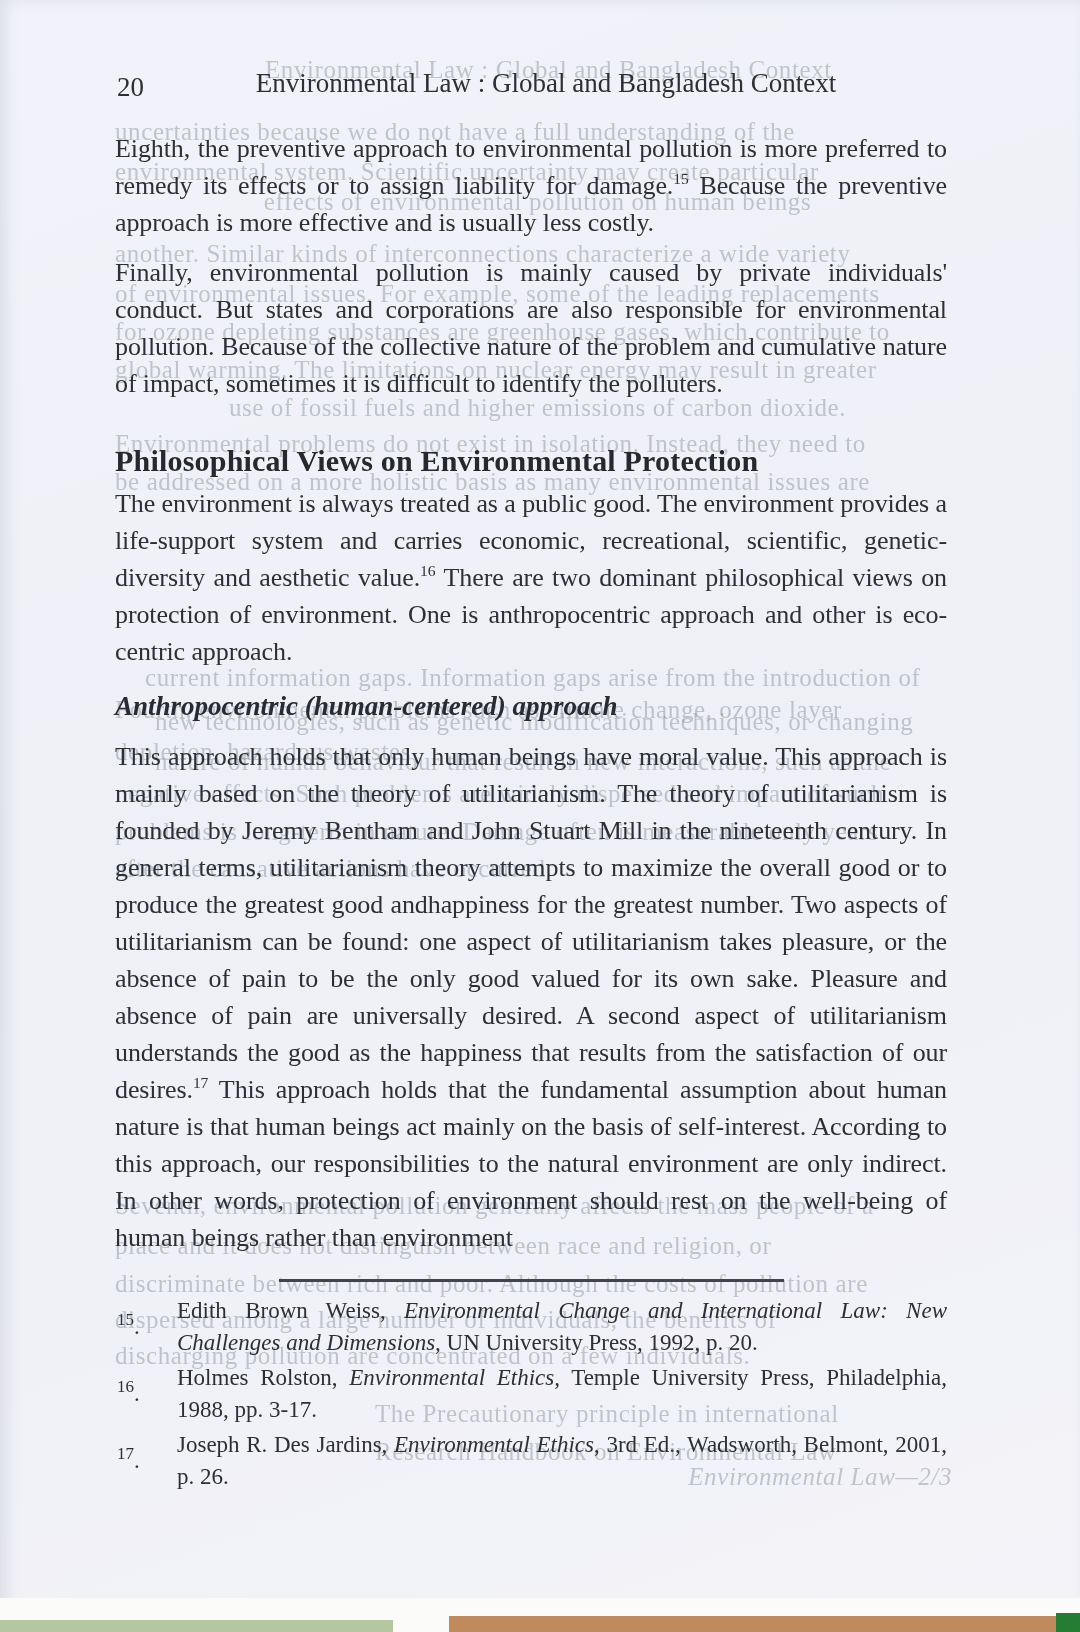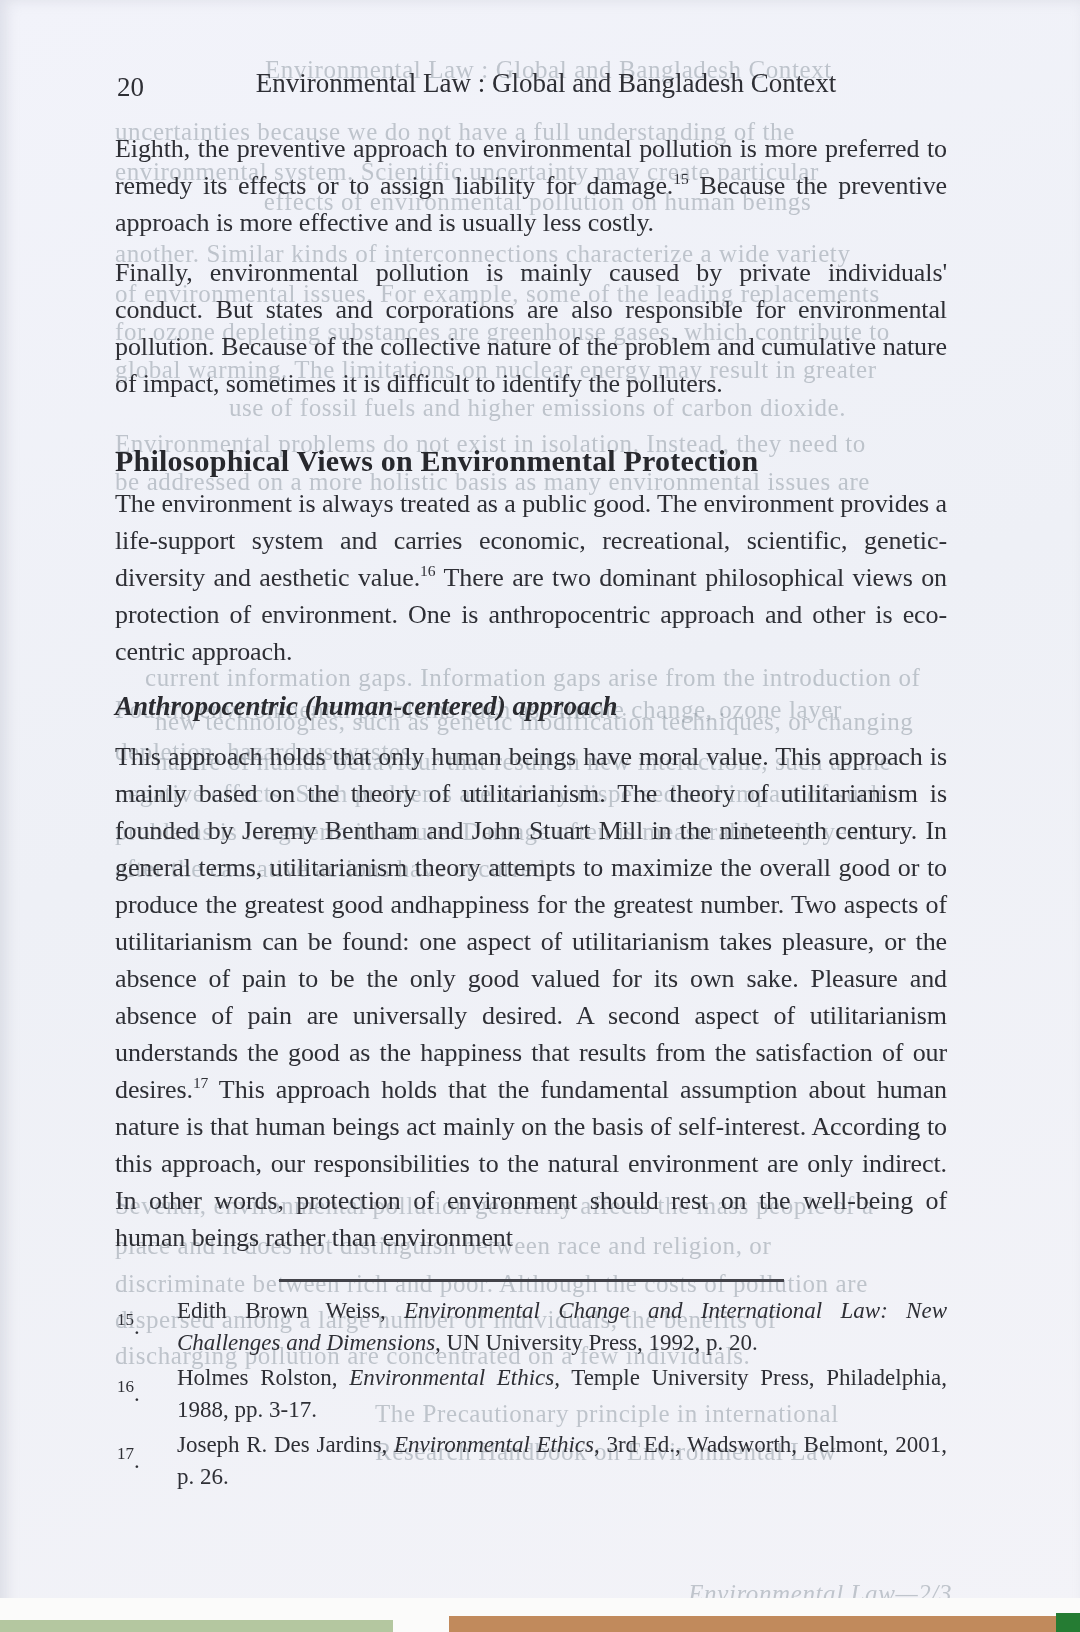--- a/index.html
+++ b/index.html
@@ -128,21 +128,21 @@
       <div class="ghost-line" style="top: 780px;">negative effects. Such problems are widely dispersed and impact of such</div>
       <div class="ghost-line" style="top: 818px;">problems is long-term in nature. Damage often is measurable only years</div>
       <div class="ghost-line" style="top: 855px;">after the causative actions have occurred.</div>
       <div class="ghost-line" style="top: 1192px;">Seventh, environmental pollution generally affects the mass people of a</div>
       <div class="ghost-line" style="top: 1232px;">place and it does not distinguish between race and religion, or</div>
       <div class="ghost-line" style="top: 1270px;">discriminate between rich and poor. Although the costs of pollution are</div>
       <div class="ghost-line" style="top: 1306px;">dispersed among a large number of individuals, the benefits of</div>
       <div class="ghost-line" style="top: 1342px;">discharging pollution are concentrated on a few individuals.</div>
       <div class="ghost-line" style="top: 1400px; left: 260px;">The Precautionary principle in international</div>
       <div class="ghost-line" style="top: 1438px; left: 260px;">Research Handbook on Environmental Law</div>
-      <div class="ghost-line" style="top: 1580px; left: auto; right: 8px; width: auto; font-style: italic;">Environmental Law—2/3</div>
+      <div class="ghost-line" style="top: 1463px; left: auto; right: 8px; width: auto; font-style: italic;">Environmental Law—2/3</div>
     </div>
 
   <div class="content">
 
     <div class="page-header">
       <span class="pagenum">20</span>
       <span class="running-title">Environmental Law : Global and Bangladesh Context</span>
     </div>
 
     <p class="body para1"><span>Eighth, the preventive approach to environmental pollution is more preferred to remedy its effects or to assign liability for damage.</span><sup>15</sup><span> Because the preventive approach is more effective and is usually less costly.</span></p>

